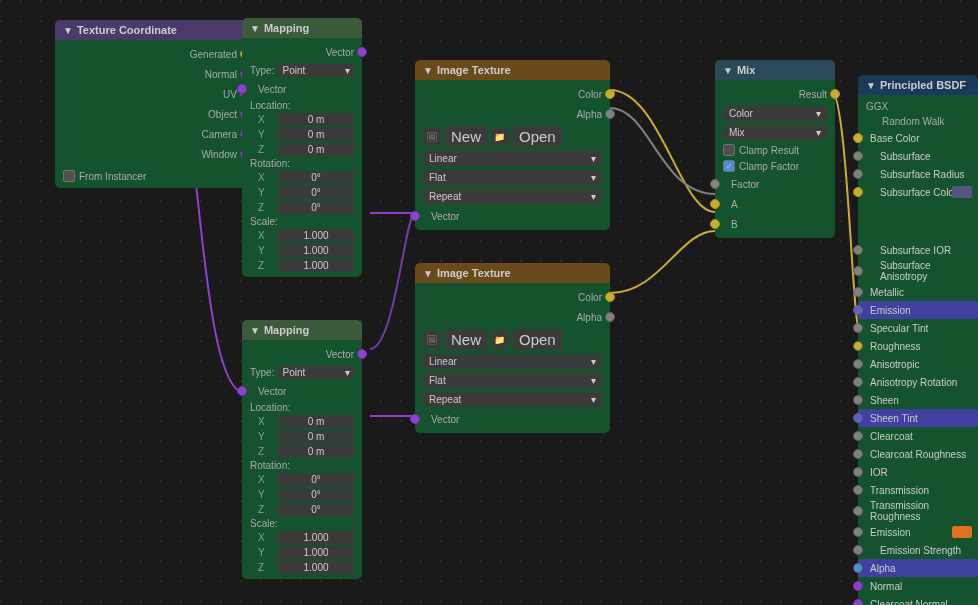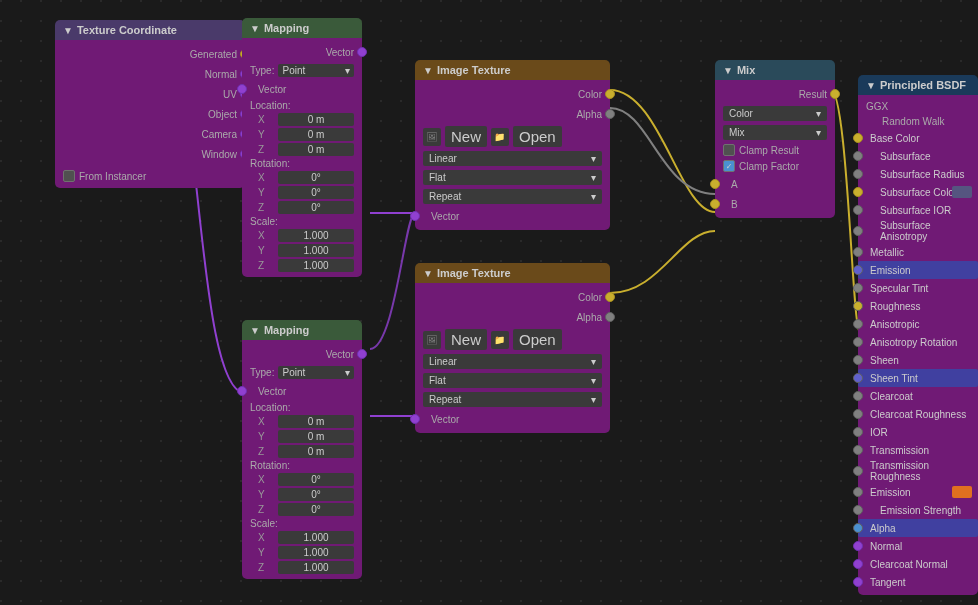--- a/index.html
+++ b/index.html
@@ -27,21 +27,21 @@
       display: flex;
       align-items: center;
       padding: 4px 8px;
       border-radius: 5px 5px 0 0;
       font-size: 11px;
       font-weight: bold;
       gap: 4px;
     }
 
     .node-body {
-      background: #701a75;
+      background: #14532d;
       border-radius: 0 0 5px 5px;
       padding: 4px 0;
     }
 
     .node-row {
       display: flex;
       align-items: center;
       padding: 2px 8px;
       position: relative;
       min-height: 20px;
@@ -542,20 +542,24 @@
     <div class="checkbox-row">
       <div class="checkbox"></div>
       <span style="font-size:10px; color:#aaa;">Clamp Result</span>
     </div>
 
     <div class="checkbox-row">
       <div class="checkbox checked">✓</div>
       <span style="font-size:10px; color:#aaa;">Clamp Factor</span>
     </div>
 
+    <div class="node-row" style="position:relative;">
+      <div class="socket socket-gray socket-left"></div>
+      <span style="font-size:10px; color:#aaa; padding-left:8px;">Factor</span>
+    </div>
 
     <div class="node-row" style="position:relative;">
       <div class="socket socket-yellow socket-left"></div>
       <span style="font-size:10px; color:#aaa; padding-left:8px;">A</span>
     </div>
 
     <div class="node-row" style="position:relative;">
       <div class="socket socket-yellow socket-left"></div>
       <span style="font-size:10px; color:#aaa; padding-left:8px;">B</span>
     </div>
@@ -583,21 +587,21 @@
     </div>
     <div class="prop-row" style="padding-left:16px;">
       <div class="socket socket-gray socket-left"></div>
       <span class="prop-label">Subsurface Radius</span>
     </div>
     <div class="prop-row" style="padding-left:16px;">
       <div class="socket socket-yellow socket-left" style="background:#c9af2e;"></div>
       <span class="prop-label">Subsurface Color</span>
       <div style="width:20px; height:12px; background:#555580; border-radius:2px; position:absolute; right:6px;"></div>
     </div>
-    <div class="prop-row" style="padding-left:16px;">
+    <div class="prop-row" style="padding-left:16px;margin-top:40px;">
       <div class="socket socket-gray socket-left"></div>
       <span class="prop-label">Subsurface IOR</span>
     </div>
     <div class="prop-row" style="padding-left:16px;">
       <div class="socket socket-gray socket-left"></div>
       <span class="prop-label">Subsurface Anisotropy</span>
     </div>
     <div class="prop-row">
       <div class="socket socket-gray socket-left"></div>
       <span class="prop-label">Metallic</span>

